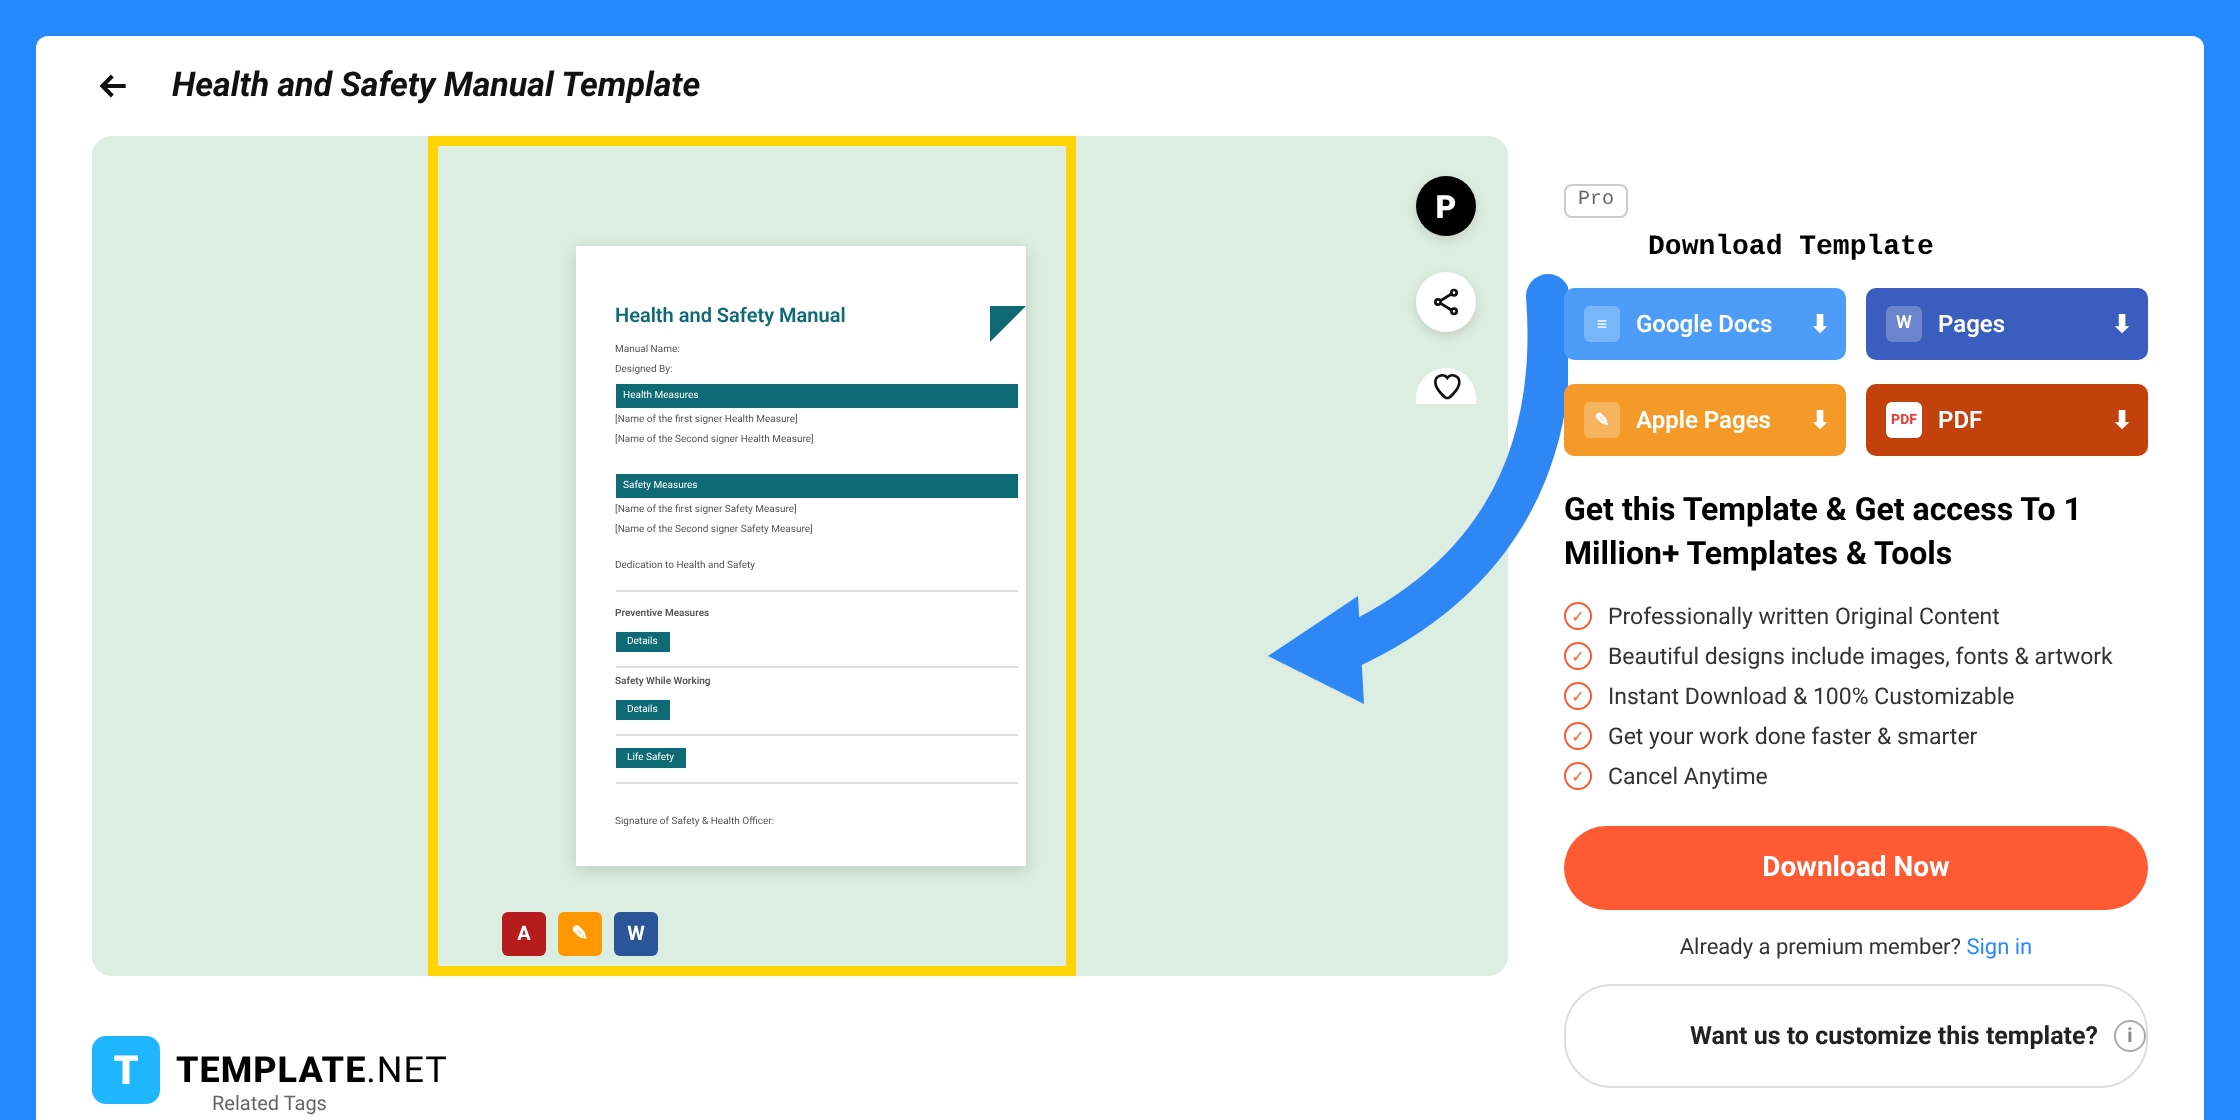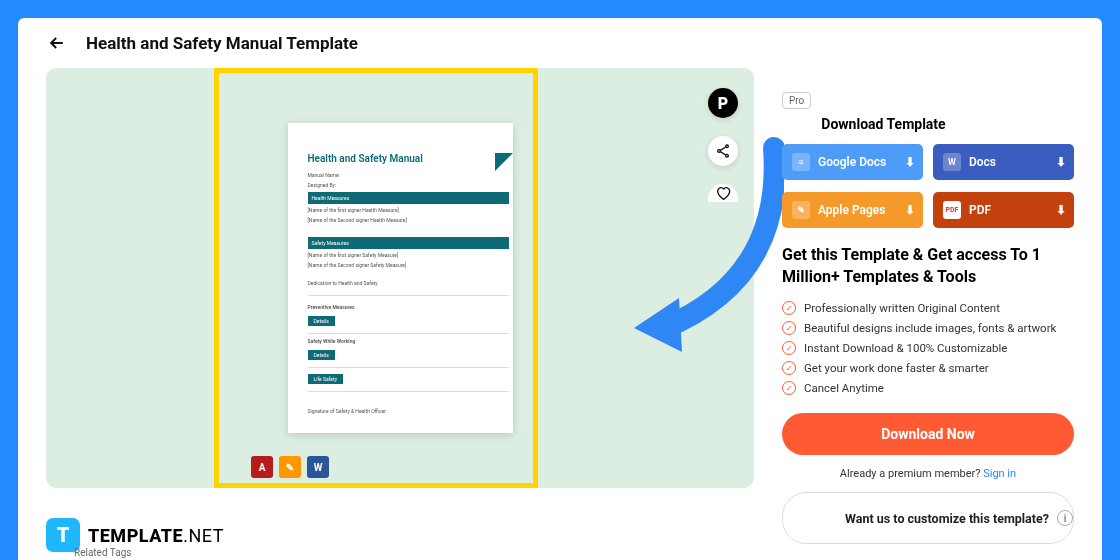--- a/index.html
+++ b/index.html
@@ -1,37 +1,37 @@
 <!DOCTYPE html>
 <html><head>
 <meta charset="utf-8">
 <style>
   * { box-sizing: border-box; margin: 0; padding: 0; }
   body { font-family: -apple-system, BlinkMacSystemFont, "Segoe UI", Roboto, sans-serif; background: #2589ff; width: 1120px; height: 560px; overflow: hidden; position: relative; }
   .outer { background: #fff; position: absolute; top: 18px; left: 18px; right: 18px; bottom: 0; border-radius: 6px 6px 0 0; padding: 14px 28px 0 28px; }
-  .header { display: flex; align-items: center; gap: 18px; margin-bottom: 14px; }
+  .header { display: flex; align-items: center; gap: 18px; margin-bottom: 14px; font-style: italic; }
   .back-arrow { width: 22px; height: 22px; display: flex; align-items: center; justify-content: center; cursor: pointer; }
   .page-title { font-size: 17px; font-weight: 700; color: #111; }
   .content { display: flex; gap: 28px; }
   .preview-panel { flex: 1; background: #dcede1; border-radius: 10px; position: relative; height: 420px; display: flex; align-items: center; justify-content: center; }
   .yellow-frame { border: 5px solid #ffd400; position: absolute; top: 0; bottom: 0; left: 168px; width: 324px; }
   .doc { background: #fff; width: 225px; height: 310px; box-shadow: 0 2px 8px rgba(0,0,0,0.15); position: relative; padding: 30px 4px 10px 20px; font-size: 5px; }
   .doc .corner { position: absolute; right: 0; top: 30px; width: 0; height: 0; border-top: 18px solid #0e6b76; border-right: 18px solid transparent; }
   .doc-title { color: #0e6b76; font-size: 10px; font-weight: 600; margin-bottom: 8px; }
   .doc-line { color: #555; font-size: 5px; margin-bottom: 4px; }
   .doc-bar { background: #0e6b76; color: #fff; font-size: 5px; padding: 3px 4px; margin: 4px 0 3px 0; }
   .doc-chip { display: inline-block; background: #0e6b76; color: #fff; font-size: 5px; padding: 2px 6px; margin: 2px 0; }
   .doc-rule { border-bottom: 1px solid #ddd; height: 6px; }
   .icon-strip { position: absolute; bottom: 10px; left: 205px; display: flex; gap: 6px; }
   .file-icon { width: 22px; height: 22px; border-radius: 3px; display: flex; align-items: center; justify-content: center; font-size: 10px; color: #fff; font-weight: 700; }
   .side-actions { position: absolute; right: 16px; top: 20px; display: flex; flex-direction: column; gap: 18px; }
   .circ { width: 30px; height: 30px; border-radius: 50%; background: #fff; box-shadow: 0 2px 6px rgba(0,0,0,0.12); display: flex; align-items: center; justify-content: center; }
   .arrow-curve { position: absolute; right: -30px; top: 60px; width: 180px; height: 240px; pointer-events: none; }
   .right-panel { width: 292px; display: flex; flex-direction: column; gap: 12px; }
-  .dl-header { display: flex; align-items: center; gap: 10px; }
+  .dl-header { display: flex; align-items: center; gap: 10px; font-family: Liberation Mono, monospace; }
   .pro-badge { border: 1px solid #ccc; border-radius: 4px; font-size: 10px; padding: 2px 6px; color: #666; }
   .dl-title { font-size: 14px; font-weight: 700; margin-top: 48px; }
   .btn-row { display: flex; gap: 10px; }
   .dl-btn { flex: 1; height: 36px; border-radius: 5px; display: flex; align-items: center; padding: 0 10px; color: #fff; font-size: 12px; font-weight: 600; cursor: pointer; position: relative; }
   .dl-btn .mini-icon { width: 18px; height: 18px; background: rgba(255,255,255,0.25); border-radius: 3px; margin-right: 8px; display: flex; align-items: center; justify-content: center; font-size: 9px; }
   .dl-btn .dl-arrow { position: absolute; right: 8px; }
   .gdocs { background: #4d9cf7; }
   .word { background: #3a5dbf; }
   .pages { background: #f59a28; }
   .pdf { background: #c2410c; }
@@ -41,21 +41,21 @@
   .check { width: 14px; height: 14px; border: 1.5px solid #ff5a33; border-radius: 50%; display: flex; align-items: center; justify-content: center; color: #ff5a33; font-size: 8px; }
   .cta { background: #ff5a33; color: #fff; border-radius: 22px; height: 42px; display: flex; align-items: center; justify-content: center; font-weight: 700; font-size: 14px; cursor: pointer; margin-top: 6px; }
   .member-line { text-align: center; font-size: 11px; color: #333; }
   .member-line a { color: #2589ff; text-decoration: none; }
   .customize-bar { border: 1px solid #ddd; border-radius: 24px; height: 52px; display: flex; align-items: center; justify-content: flex-end; gap: 8px; font-size: 12.5px; font-weight: 700; color: #222; cursor: pointer; }
   .info-i { width: 16px; height: 16px; border: 1px solid #aaa; border-radius: 50%; display: flex; align-items: center; justify-content: center; font-size: 10px; color: #888; }
   .logo-strip { position: absolute; bottom: 8px; left: 28px; display: flex; align-items: center; gap: 8px; }
   .logo-sq { width: 34px; height: 34px; background: #1eb7ff; border-radius: 7px; display: flex; align-items: center; justify-content: center; color: #fff; font-weight: 900; font-size: 20px; }
   .logo-txt { font-weight: 800; font-size: 18px; letter-spacing: 0.5px; }
   .logo-txt .net { font-weight: 400; }
-  .tags-label { position: absolute; bottom: 2px; left: 56px; font-size: 10px; color: #666; }
+  .tags-label { position: absolute; bottom: 2px; left: 88px; font-size: 10px; color: #666; }
 </style>
 </head>
 <body>
 
 <div class="outer">
   <div class="header">
     <div class="back-arrow">
       <svg width="20" height="20" viewBox="0 0 24 24" fill="none" stroke="#111" stroke-width="2.4">
           <path d="M19 12H5"></path>
           <path d="M11 18l-6-6 6-6"></path>
@@ -132,21 +132,21 @@
         <span class="dl-title">Download Template</span>
       </div>
       <div class="btn-row">
         <div class="dl-btn gdocs">
           <span class="mini-icon">≡</span>
           <span>Google Docs</span>
           <span class="dl-arrow">⬇</span>
         </div>
         <div class="dl-btn word">
           <span class="mini-icon">W</span>
-          <span>Docs</span>
+          <span>Pages</span>
           <span class="dl-arrow">⬇</span>
         </div>
       </div>
       <div class="btn-row">
         <div class="dl-btn pages">
           <span class="mini-icon">✎</span>
           <span>Apple Pages</span>
           <span class="dl-arrow">⬇</span>
         </div>
         <div class="dl-btn pdf">

